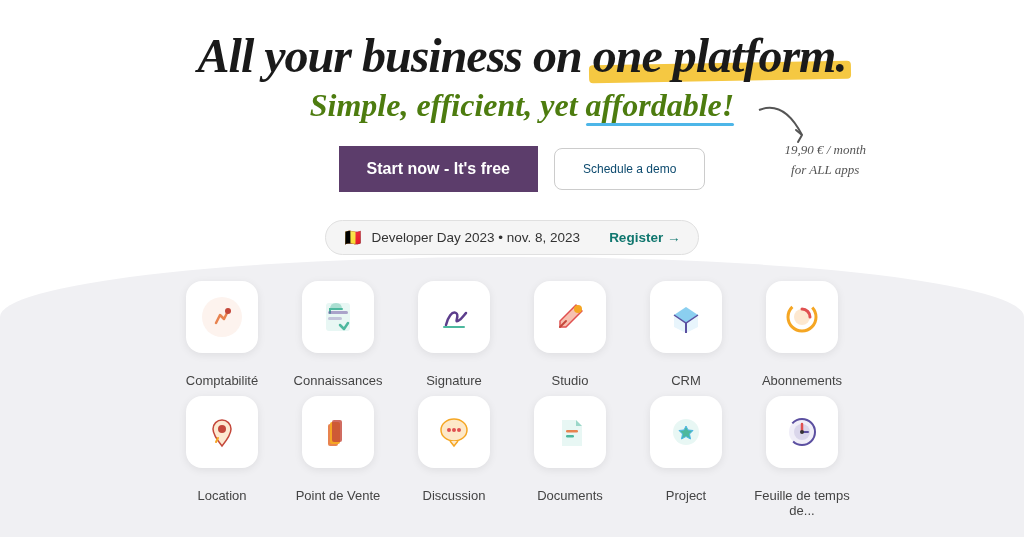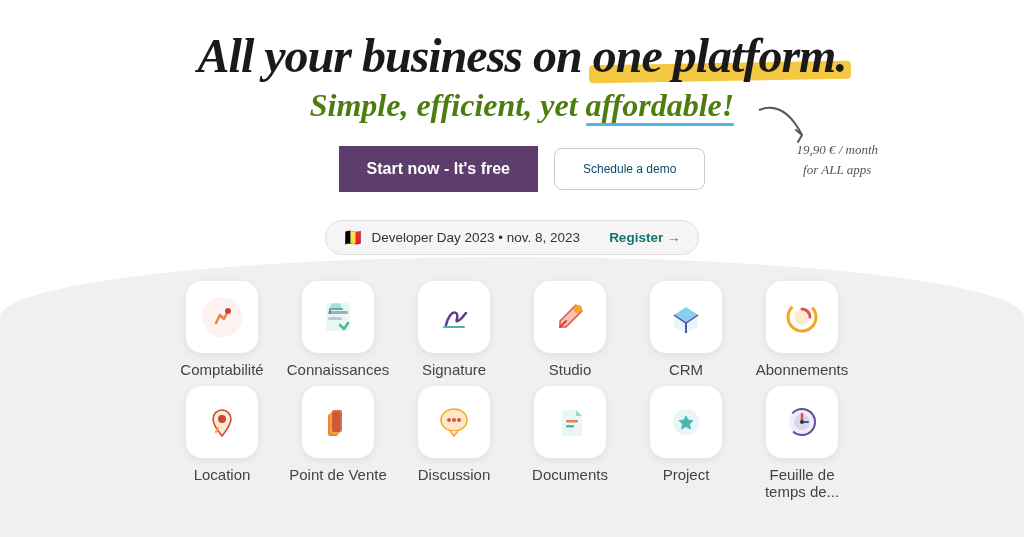--- a/index.html
+++ b/index.html
@@ -100,21 +100,21 @@
       border: 1.5px solid #ccc;
       padding: 13px 28px;
       border-radius: 8px;
       font-size: 12px;
       font-weight: 500;
       cursor: pointer;
     }
 
     .price-note {
       position: absolute;
-      right: 146px;
+      right: 158px;
       top: 140px;
       text-align: center;
       font-family: Georgia, serif;
       font-style: italic;
       font-size: 13px;
       color: #555;
       line-height: 1.5;
     }
 
     .arrow-svg {
@@ -202,24 +202,24 @@
       box-shadow: 0 2px 8px rgba(0,0,0,0.08);
       margin-bottom: 6px;
     }
 
     .app-icon-box svg {
       width: 44px;
       height: 44px;
     }
 
     .app-label {
-      font-size: 15px;
+      font-size: 13px;
       color: #444;
       text-align: center;
-      margin-top: 2px;
+      margin-top: 14px;
     }
   </style>
 </head>
 <body>
 
 <div class="bg-shape"></div>
 
 <div class="hero-section">
   <h1 class="main-heading">
     <span>All your business on </span><span class="highlight-yellow"><span>one platform.</span></span>

